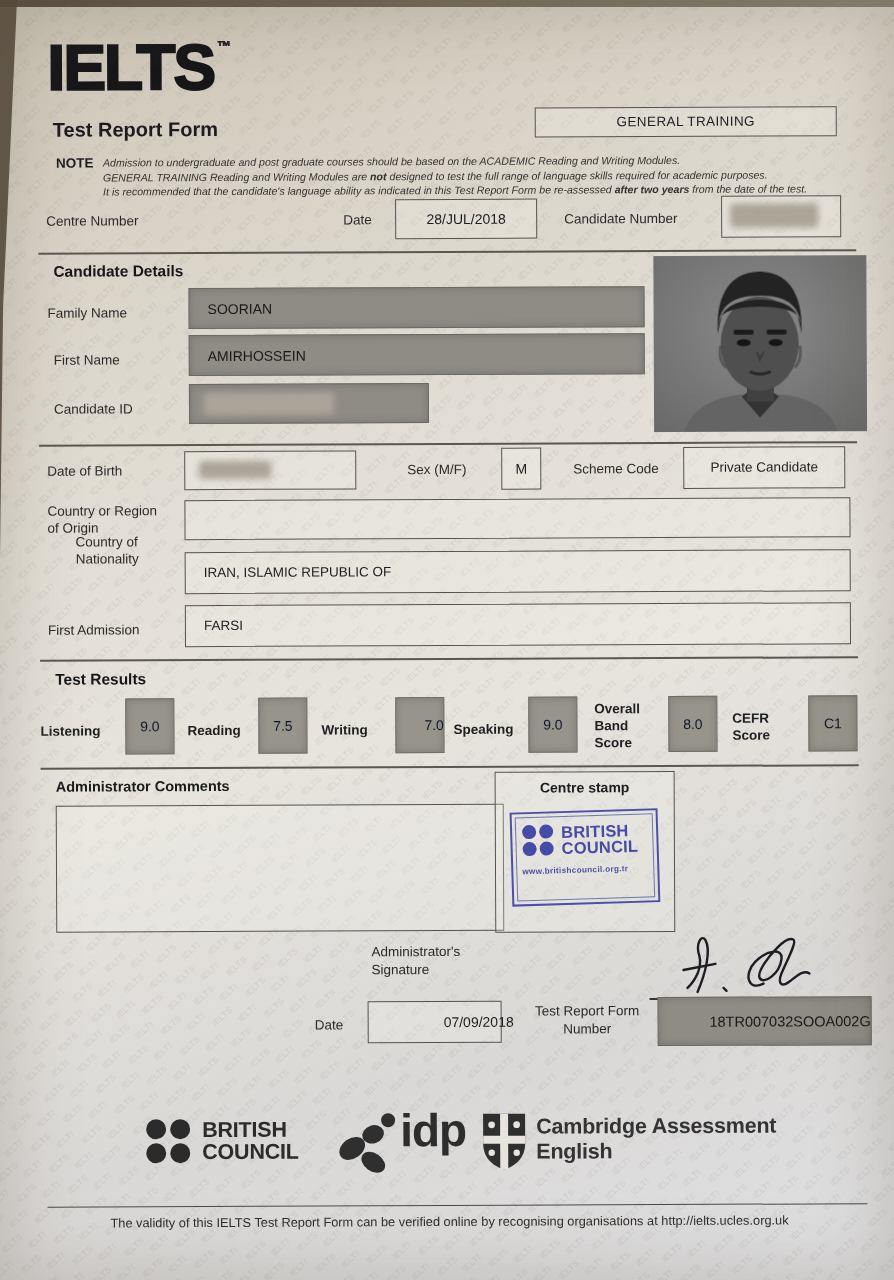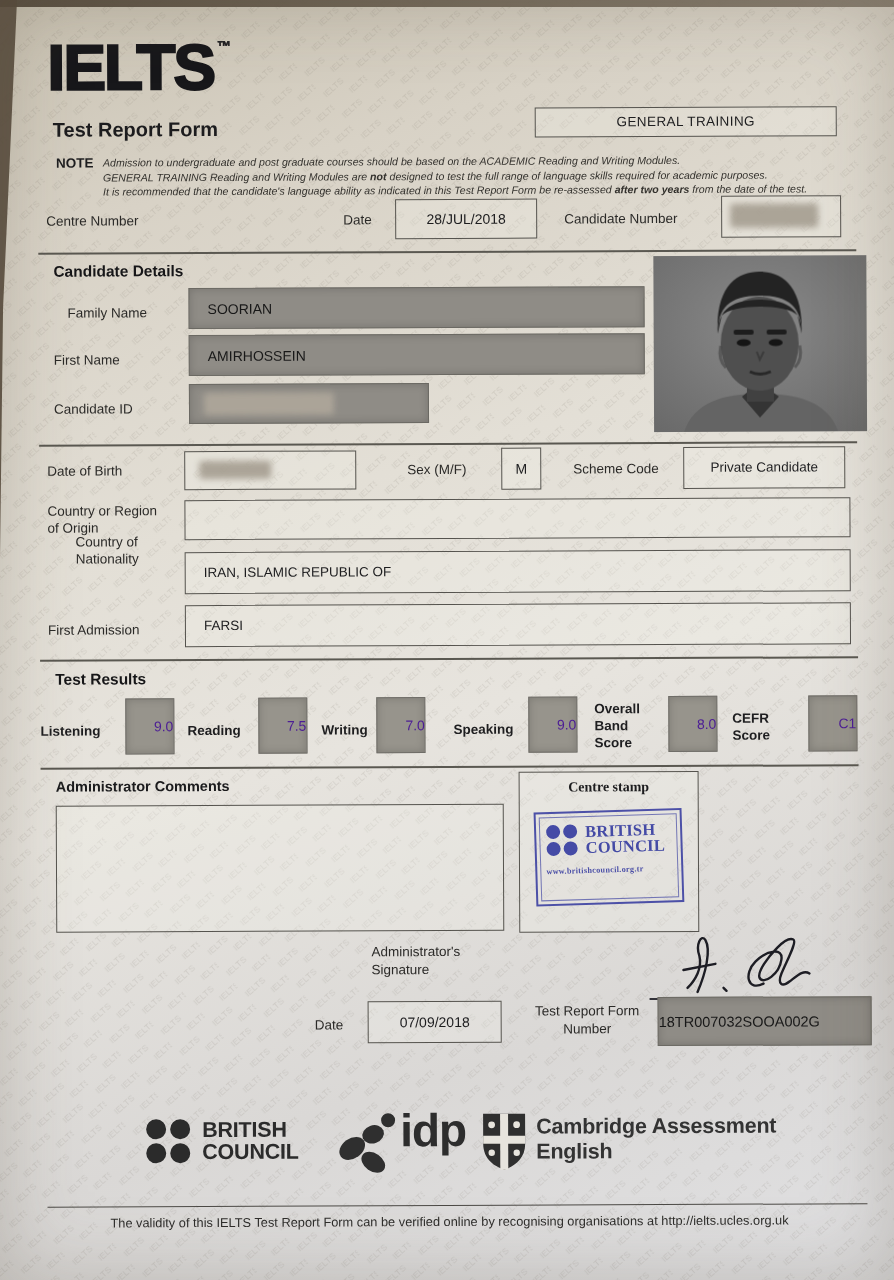--- a/index.html
+++ b/index.html
@@ -23,21 +23,21 @@
   .blbl{font-size:13.5px;color:#1e1e20;font-weight:bold;line-height:17px;}
   .sect{font-size:15.5px;color:#161618;font-weight:bold;}
   .box{position:absolute;border:1.4px solid #55534e;background:rgba(244,242,236,.25);box-sizing:border-box;}
   .val{font-size:14px;color:#1d1d1f;}
   .cval{width:100%;text-align:center;}
   .graybar{position:absolute;background:#8f8c86;border:1px solid #6b6963;box-sizing:border-box;box-shadow:inset 0 0 8px rgba(0,0,0,.18);}
   .graybar .val{padding-left:18px;color:#181818;}
   .divider{position:absolute;background:#5a5851;height:1.5px;}
   .smudge{position:absolute;background:#a29a8d;filter:blur(3px);border-radius:3px;opacity:.85;}
   .scorebox{position:absolute;width:49px;height:56px;background:#97948c;border:1px solid #6f6d68;box-sizing:border-box;box-shadow:inset 0 0 8px rgba(0,0,0,.18);}
-  .scorebox .val{display:block;width:100%;text-align:right;line-height:54px;font-size:14px;color:#4c1d95;}
+  .scorebox .val{display:block;width:100%;text-align:center;line-height:54px;font-size:14px;color:#0f172a;}
   .note-text{font-size:10.6px;font-style:italic;color:#33312d;line-height:14.6px;}
   .b{font-weight:bold;}
   #brand{font-size:64px;font-weight:bold;letter-spacing:-2px;color:#17171a;-webkit-text-stroke:2.2px #17171a;line-height:64px;}
   #brand .tm{font-size:14px;-webkit-text-stroke:0.6px #17171a;position:relative;top:-38px;left:3px;letter-spacing:0;}
   .stamp-title{position:absolute;top:7px;left:0;width:100%;text-align:center;font-weight:bold;font-size:14px;color:#1d1d1f;}
   #bcstamp{
     position:absolute;left:15px;top:38px;width:148px;height:94px;border:2px solid #3c41a2;
     outline:1px solid rgba(60,65,162,.75);outline-offset:-6px;
     transform:rotate(-1.5deg);opacity:.9;box-sizing:border-box;padding:10px 0 0 9px;
   }
@@ -90,21 +90,21 @@
     </div>
     <div class="abs lbl" style="left:566px;top:211px;">Candidate Number</div>
     <div class="box" style="left:723px;top:197px;width:120px;height:42px;">
       <div class="smudge" style="left:8px;top:7px;width:88px;height:24px;"></div>
     </div>
 
     <div class="divider" style="left:40px;top:251px;width:818px;"></div>
 
     <div class="abs sect" style="left:55px;top:261px;">Candidate Details</div>
 
-    <div class="abs lbl" style="left:69px;top:303px;">Family Name</div>
+    <div class="abs lbl" style="left:49px;top:303px;">Family Name</div>
     <div class="graybar" style="left:190px;top:287px;width:456px;height:41px;">
       <div class="val" style="line-height:40px;">SOORIAN</div>
     </div>
 
     <div class="abs lbl" style="left:55px;top:350px;">First Name</div>
     <div class="graybar" style="left:190px;top:334px;width:456px;height:41px;">
       <div class="val" style="line-height:40px;">AMIRHOSSEIN</div>
     </div>
 
     <div class="abs lbl" style="left:55px;top:399px;">Candidate ID</div>
@@ -176,21 +176,21 @@
     <div class="scorebox" style="left:125px;top:697px;">
         <span class="val">9.0</span>
       </div>
 
     <div class="abs blbl" style="left:187px;top:721px;">Reading</div>
     <div class="scorebox" style="left:258px;top:697px;">
         <span class="val">7.5</span>
       </div>
 
     <div class="abs blbl" style="left:321px;top:721px;">Writing</div>
-    <div class="scorebox" style="left:376px;top:697px;padding-left:28px;">
+    <div class="scorebox" style="left:395px;top:697px;padding-left:28px;">
         <span class="val">7.0</span>
       </div>
 
     <div class="abs blbl" style="left:453px;top:721px;">Speaking</div>
     <div class="scorebox" style="left:528px;top:697px;">
         <span class="val">9.0</span>
       </div>
 
     <div class="abs blbl" style="left:594px;top:701px;width:60px;">Overall Band Score</div>
     <div class="scorebox" style="left:668px;top:697px;">
@@ -200,21 +200,21 @@
     <div class="abs blbl" style="left:732px;top:711px;width:48px;">CEFR Score</div>
     <div class="scorebox" style="left:808px;top:697px;">
         <span class="val">C1</span>
       </div>
 
     <div class="divider" style="left:40px;top:766px;width:818px;"></div>
 
     <div class="abs" style="left:55px;top:777px;font-size:14.5px;font-weight:bold;color:#1b1b1d;">Administrator Comments</div>
     <div class="box" style="left:55px;top:804px;width:448px;height:127px;border-width:1.5px;"></div>
 
-    <div class="box" style="left:518px;top:772px;width:180px;height:161px;border-width:1.5px;font-family:Liberation Serif, serif;">
+    <div class="box" style="left:494px;top:772px;width:180px;height:161px;border-width:1.5px;">
       <div class="stamp-title">Centre stamp</div>
       <div id="bcstamp">
         <div class="row">
           <svg width="34" height="34" viewBox="0 0 34 34">
             <circle cx="8" cy="8" r="7" fill="#343ba0"></circle>
               <circle cx="25" cy="8" r="7" fill="#343ba0"></circle>
             <circle cx="8" cy="25" r="7" fill="#343ba0"></circle>
               <circle cx="25" cy="25" r="7" fill="#343ba0"></circle>
           </svg>
           <div>
@@ -233,26 +233,26 @@
         <path d="M26,60 C34,42 40,18 34,8 C30,2 24,12 28,24 C31,36 24,48 16,56"></path>
         <path d="M12,38 L44,32"></path>
         <path d="M52,56 l3,3"></path>
         <path d="M92,52 C76,60 72,42 84,30 C96,18 112,16 110,28 C108,42 92,54 88,46 C86,40 96,26 106,16 C112,10 118,6 122,8 C126,10 116,28 110,42 C106,52 110,56 118,50 C126,44 132,38 138,42"></path>
       </g>
     </svg>
     <div class="abs" style="left:648px;top:999px;width:218px;height:1.5px;background:#33333a;"></div>
 
     <div class="abs lbl" style="left:313px;top:1016px;">Date</div>
     <div class="box" style="left:366px;top:1001px;width:134px;height:42px;">
-      <div class="val cval" style="line-height:40px;">07/09/2018</div>
+      <div class="val cval" style="line-height:40px;margin-left:44px;">07/09/2018</div>
     </div>
 
     <div class="abs lbl" style="left:518px;top:1003px;width:135px;line-height:18px;text-align:center;">Test Report Form Number</div>
     <div class="graybar" style="left:656px;top:998px;width:214px;height:49px;">
-      <div class="val" style="line-height:48px;padding-left:0;width:100%;text-align:left;font-size:14.5px;">18TR007032SOOA002G</div>
+      <div class="val" style="line-height:48px;padding-left:0;width:100%;text-align:right;font-size:14.5px;">18TR007032SOOA002G</div>
     </div>
 
     <svg width="48" height="48" viewBox="0 0 48 48" style="position:absolute;left:143px;top:1117px;">
       <circle cx="11" cy="11" r="10" fill="#2b2b2b"></circle>
         <circle cx="35" cy="11" r="10" fill="#2b2b2b"></circle>
       <circle cx="11" cy="35" r="10" fill="#2b2b2b"></circle>
         <circle cx="35" cy="35" r="10" fill="#2b2b2b"></circle>
     </svg>
     <div class="abs" style="left:200px;top:1118px;">
       <div class="logo-txt">BRITISH</div>

